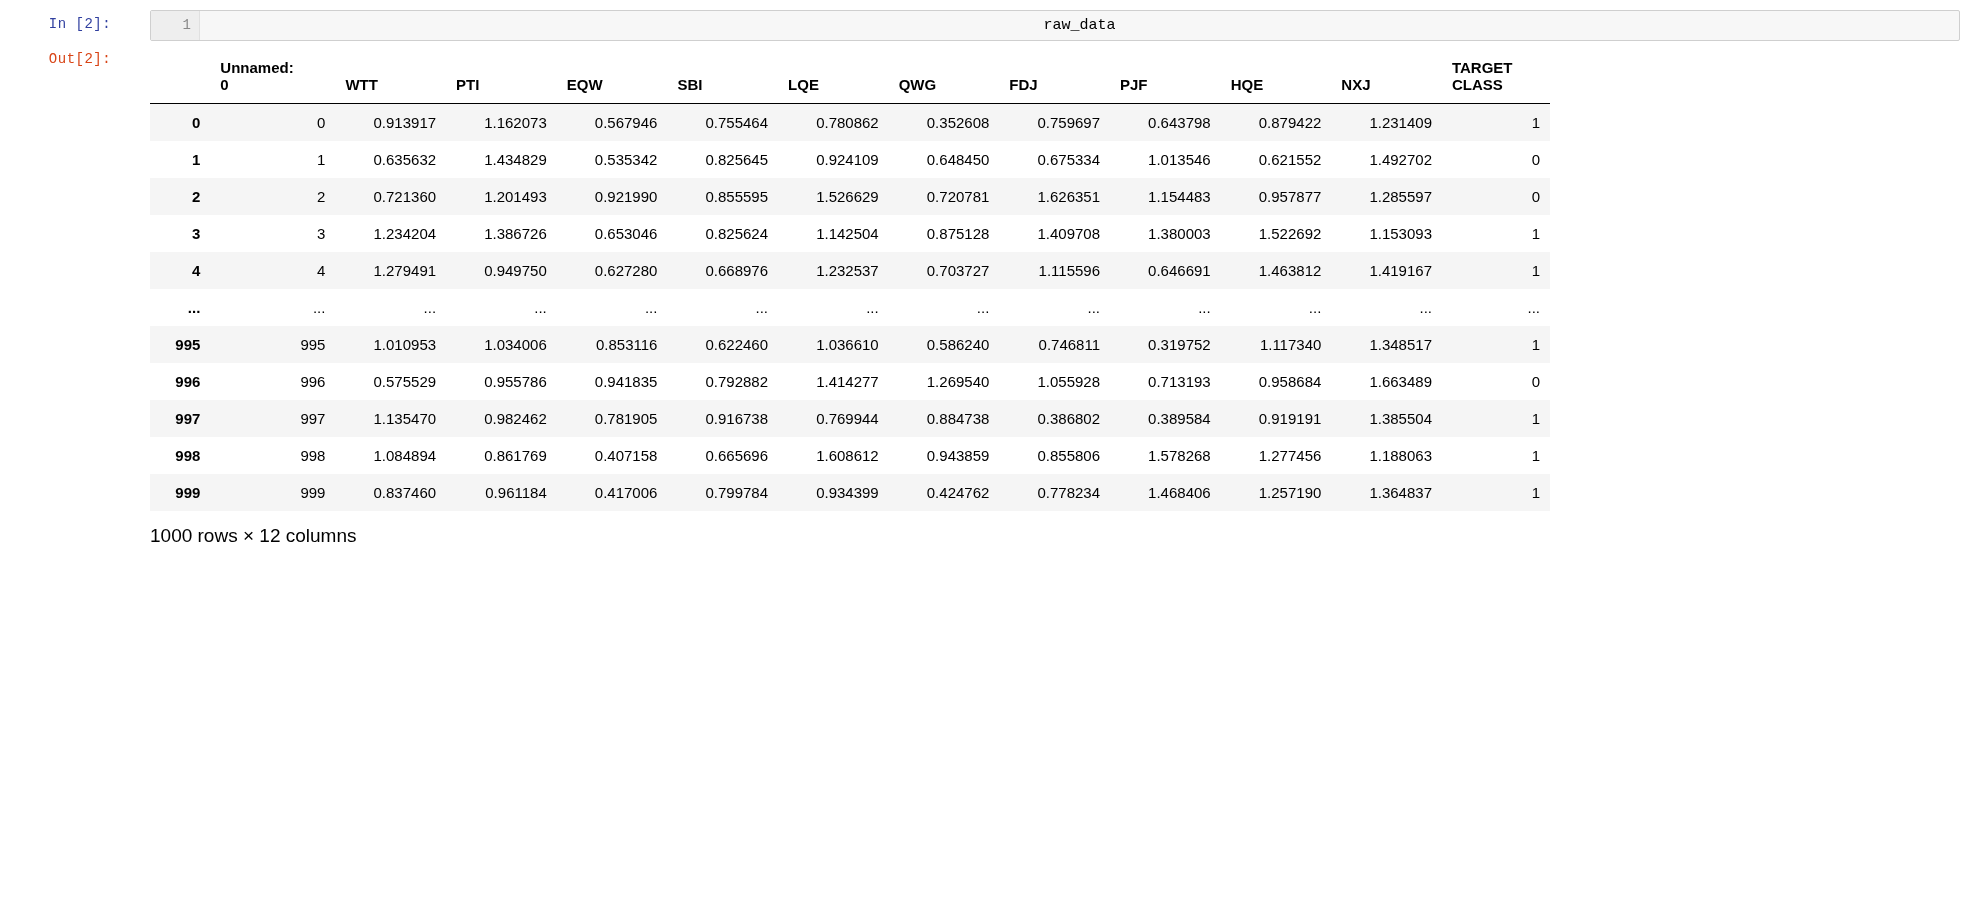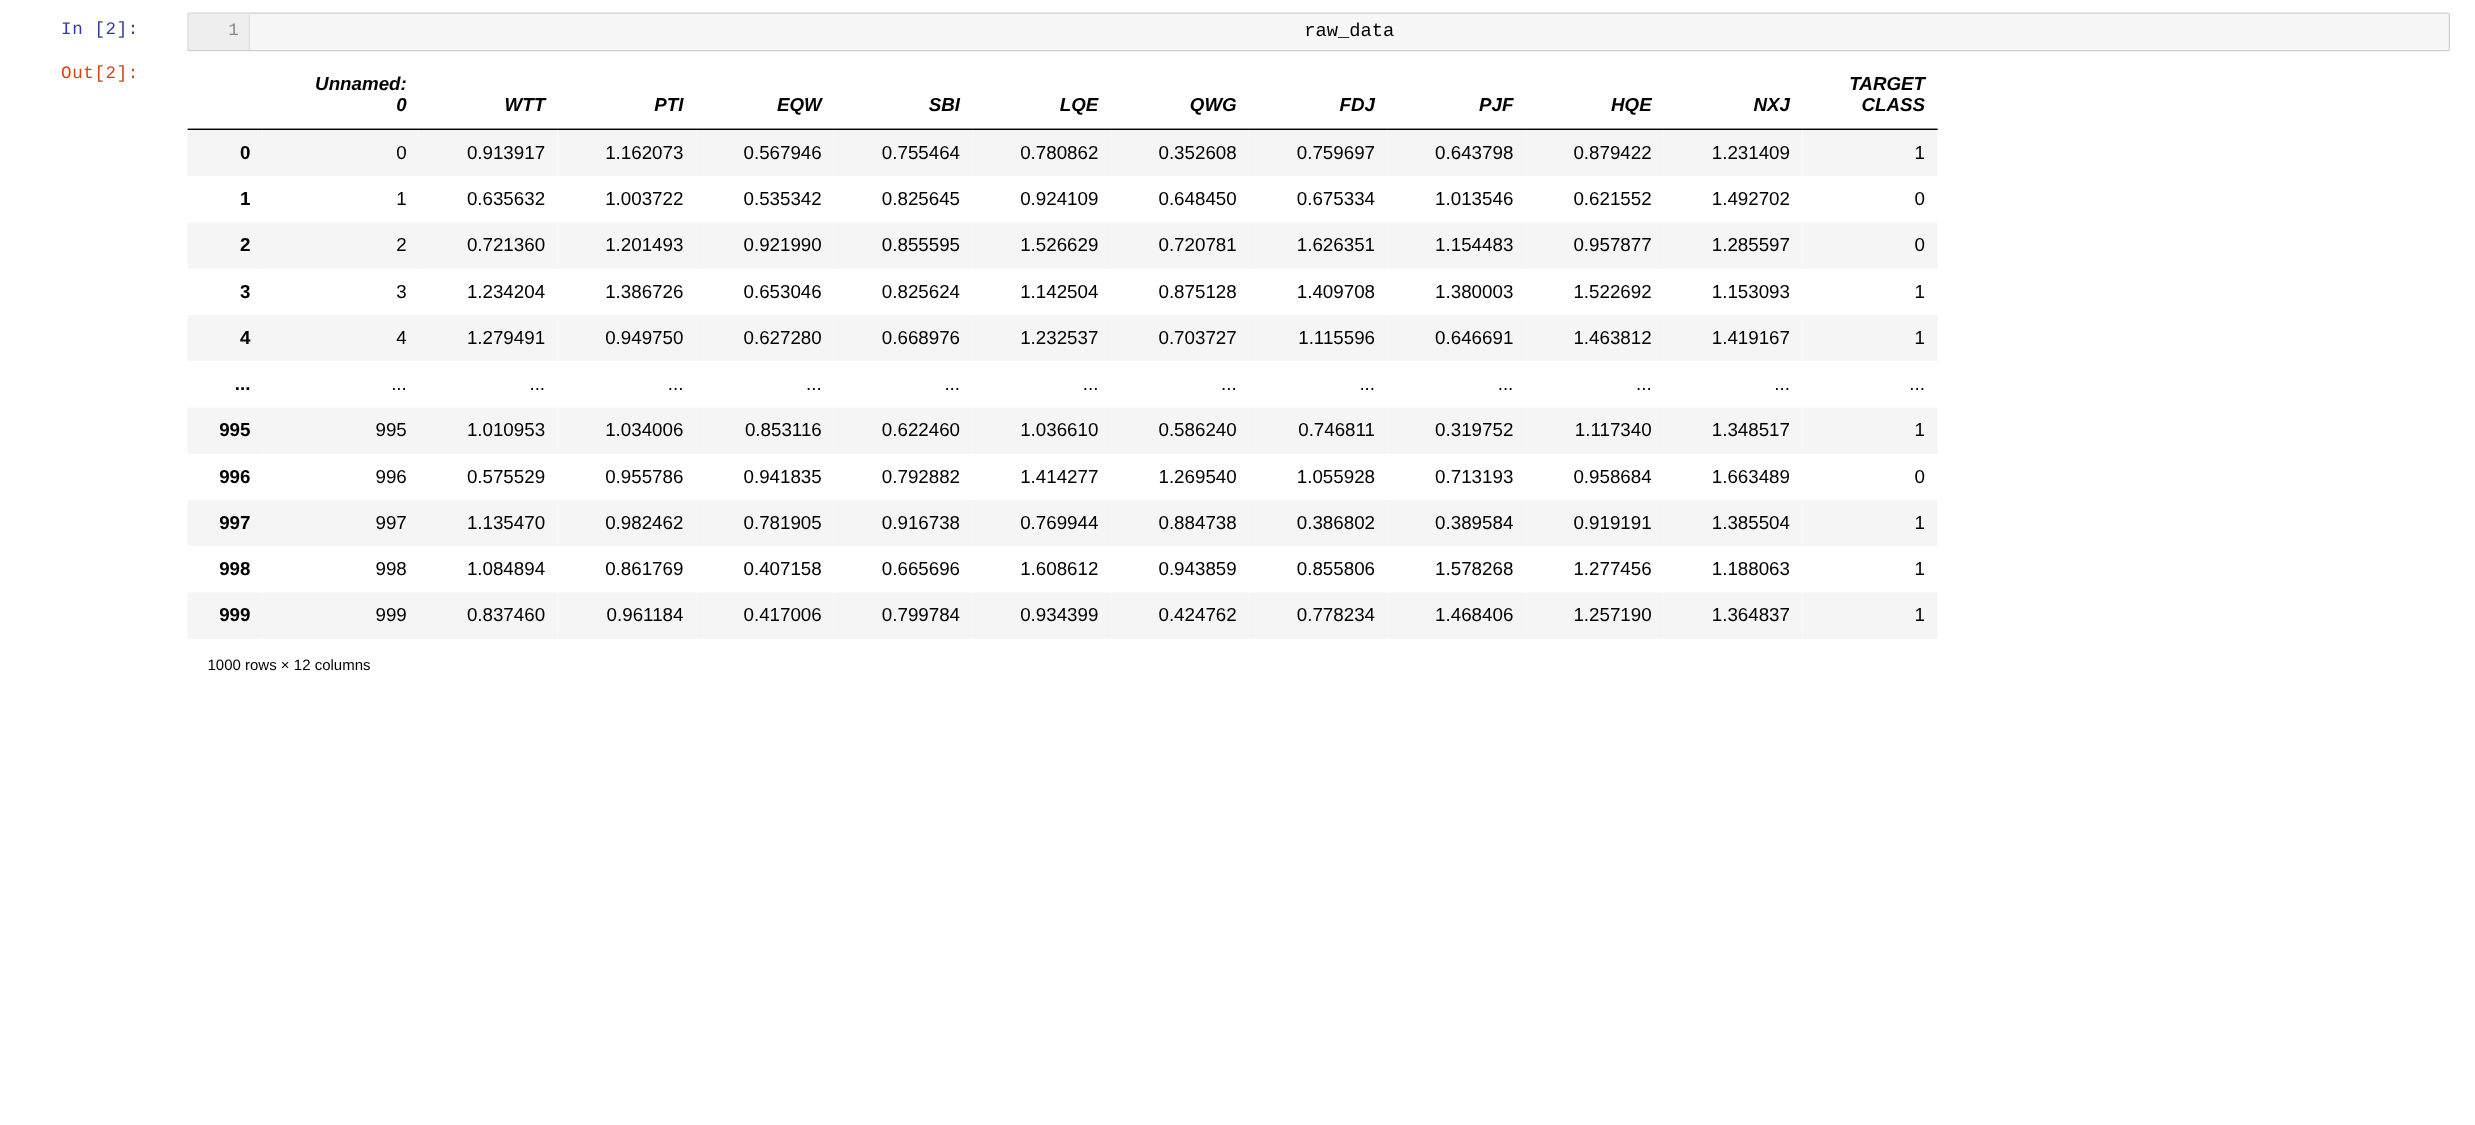--- a/index.html
+++ b/index.html
@@ -57,26 +57,25 @@
     overflow-x: auto;
   }
   table.dataframe {
     border-collapse: collapse;
     font-size: 15px;
     width: 100%;
     max-width: 1400px;
   }
   table.dataframe thead th {
     font-weight: 700;
-    text-align: right;
+    text-align: left;
     padding: 10px 10px;
     border-bottom: 1.5px solid #000;
     vertical-align: bottom;
     white-space: pre-line;
-    font-style: italic;
   }
   table.dataframe thead th:first-child {
     border-bottom: 1.5px solid #000;
   }
   table.dataframe tbody th {
     font-weight: 700;
     text-align: right;
     padding: 10px 10px;
   }
   table.dataframe tbody td {
@@ -85,22 +84,21 @@
     font-variant-numeric: tabular-nums;
   }
   table.dataframe tbody tr:nth-child(odd) {
     background: #f5f5f5;
   }
   table.dataframe tbody tr:nth-child(even) {
     background: #ffffff;
   }
   .shape-note {
     margin-top: 14px;
-    font-size: 12px;
-    margin-left: 16px;
+    font-size: 19px;
   }
 </style>
 </head>
 <body>
 
 <div class="cell">
   <div class="prompt prompt-in">In [2]:</div>
   <div class="code-block">
     <div class="gutter">1</div>
     <div class="code">raw_data</div>
@@ -143,21 +141,21 @@
             <td>0.759697</td>
             <td>0.643798</td>
             <td>0.879422</td>
             <td>1.231409</td>
             <td>1</td>
           </tr>
           <tr>
             <th>1</th>
             <td>1</td>
             <td>0.635632</td>
-            <td>1.003722</td>
+            <td>1.434829</td>
             <td>0.535342</td>
             <td>0.825645</td>
             <td>0.924109</td>
             <td>0.648450</td>
             <td>0.675334</td>
             <td>1.013546</td>
             <td>0.621552</td>
             <td>1.492702</td>
             <td>0</td>
           </tr>

